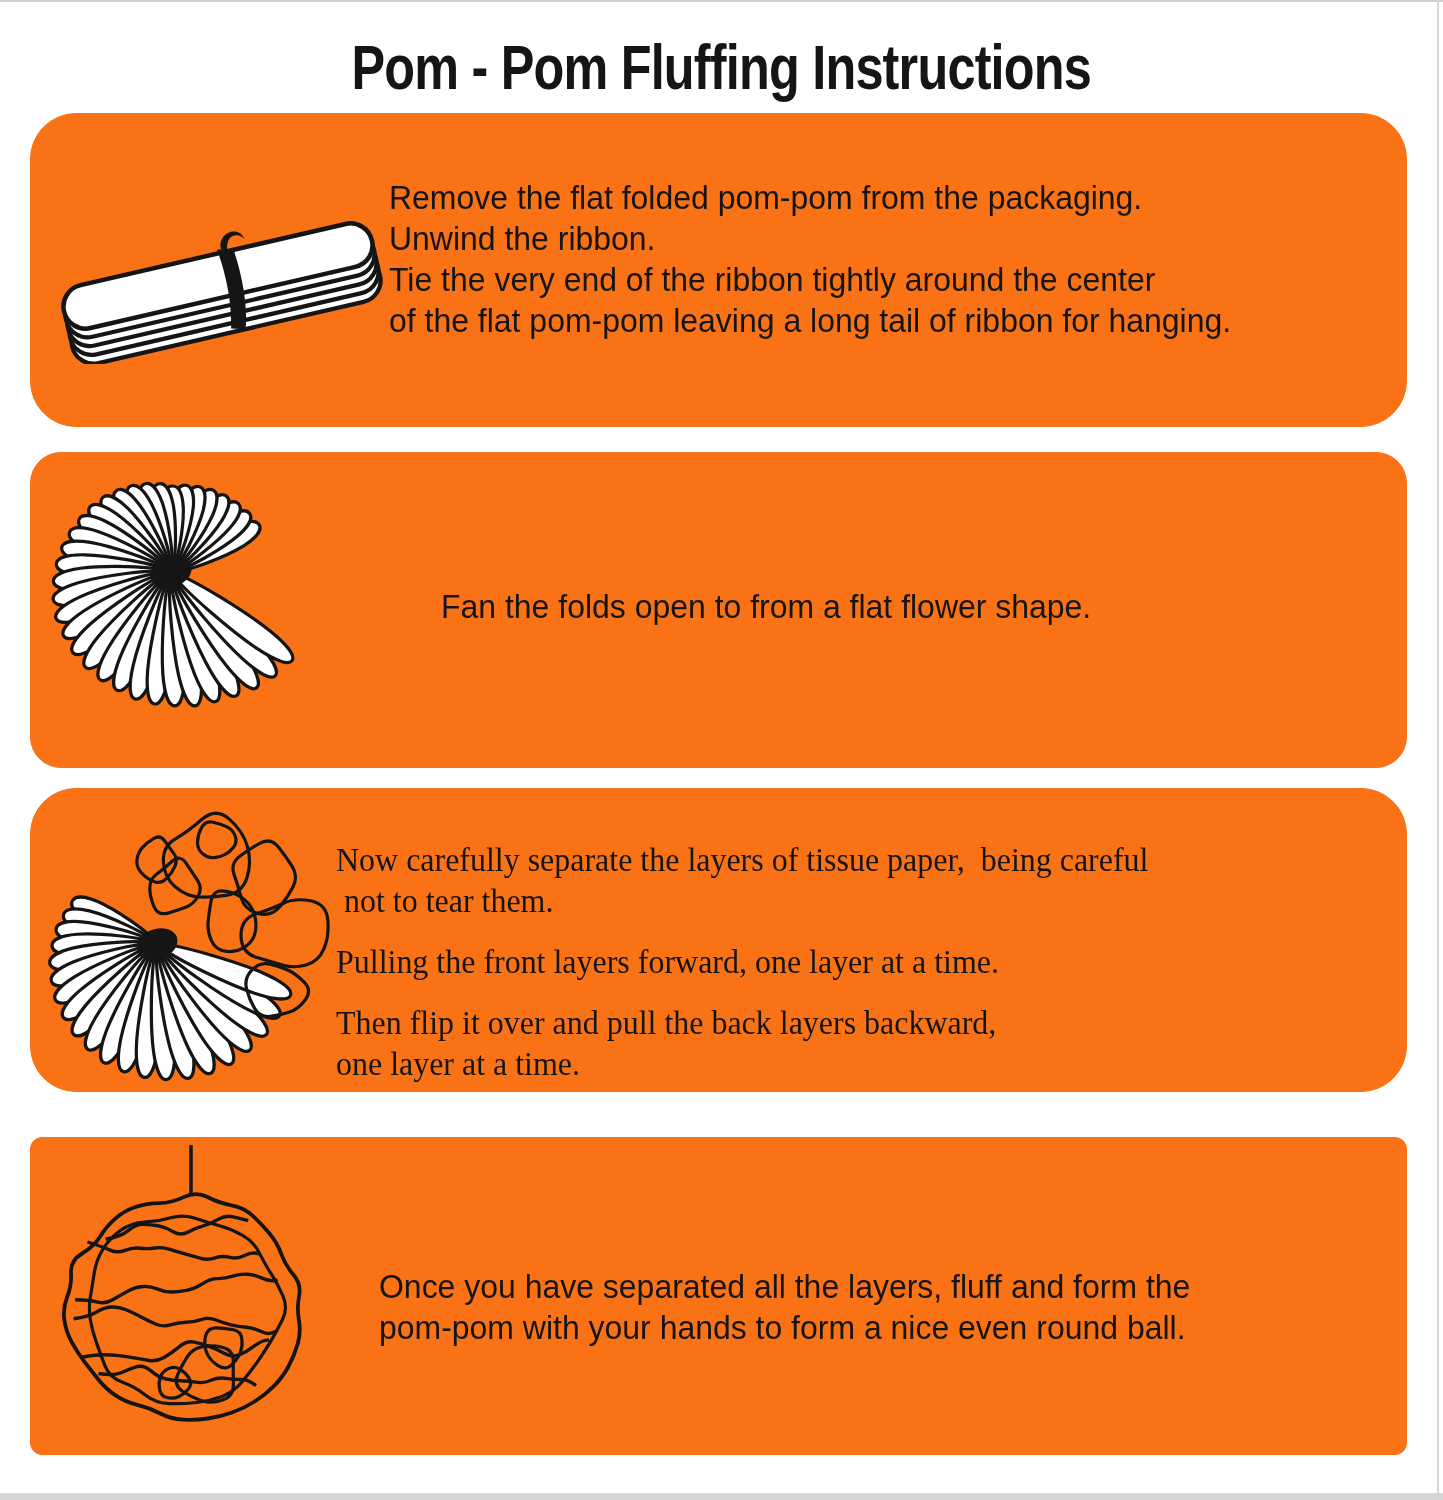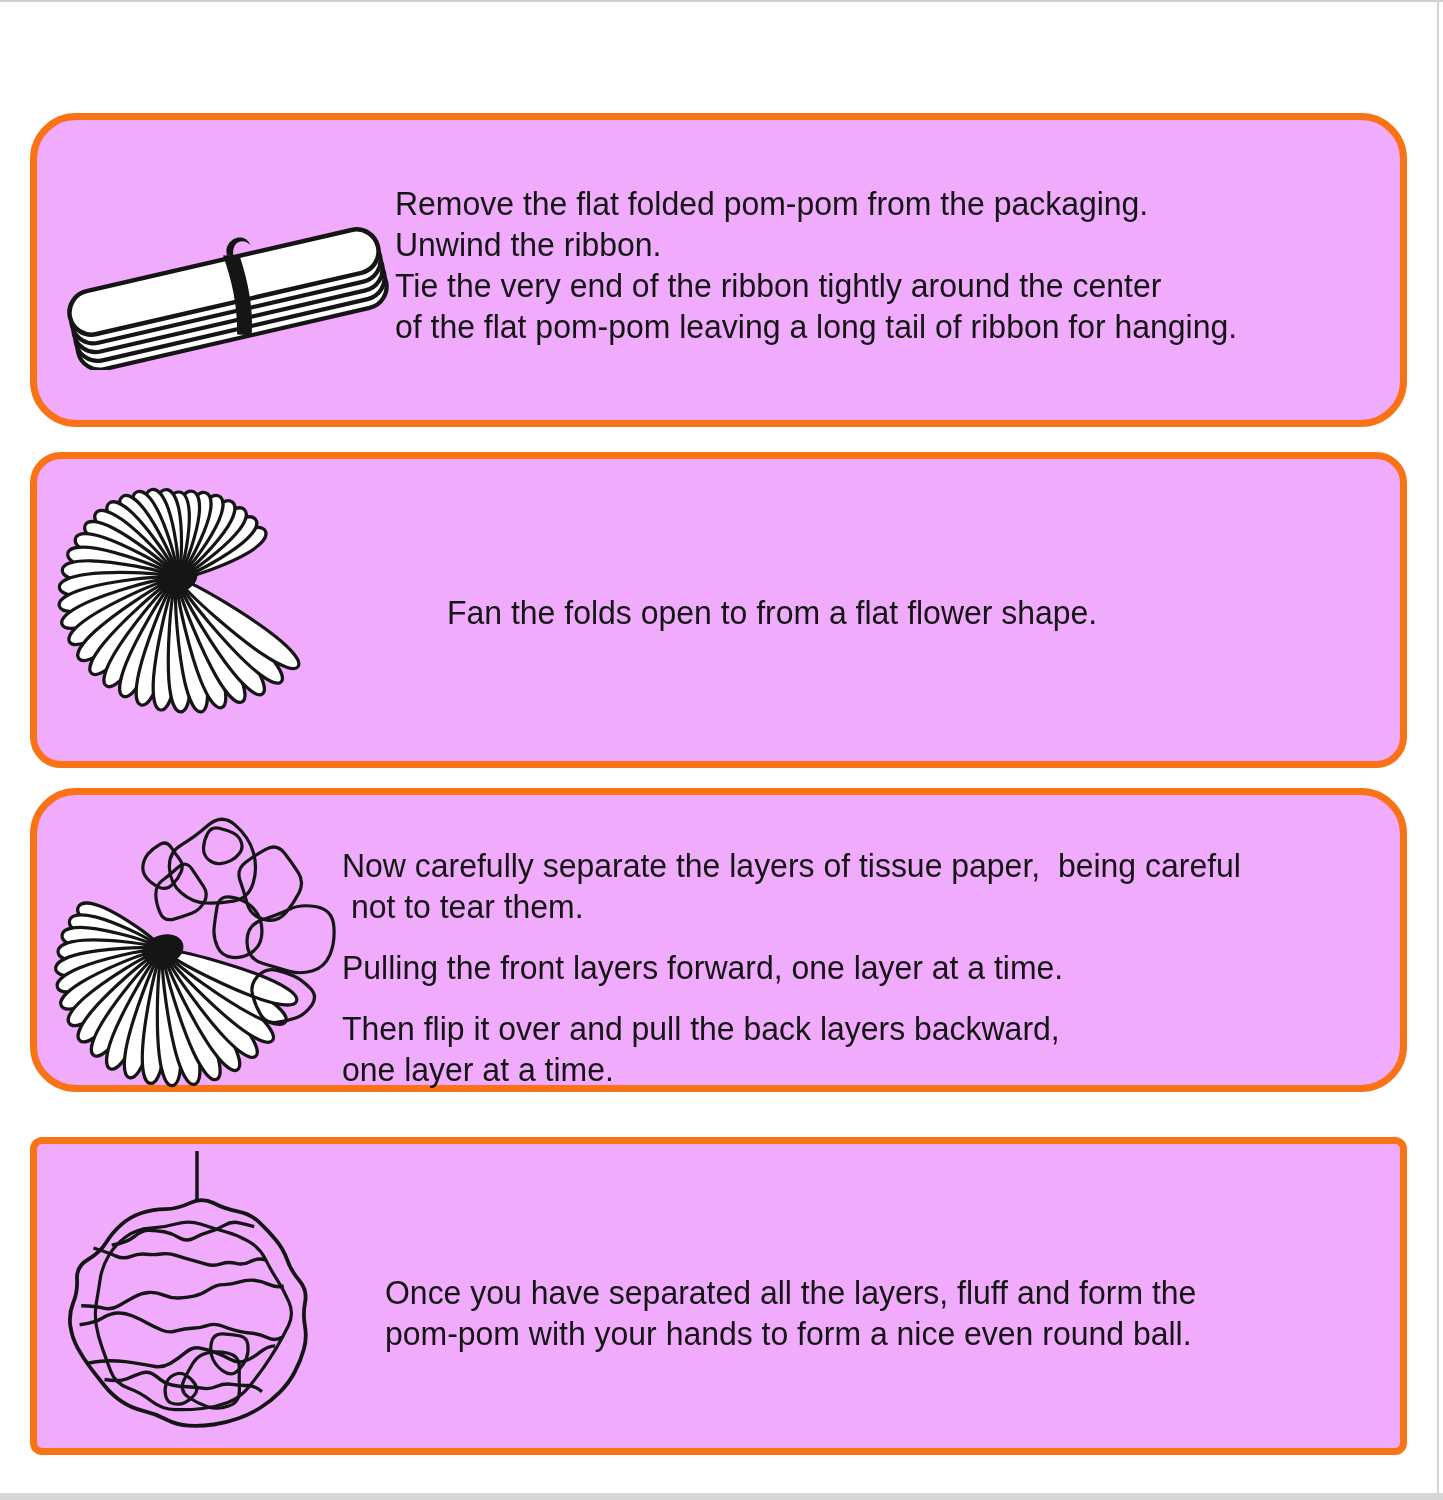--- a/index.html
+++ b/index.html
@@ -4,25 +4,25 @@
 <style>
   html,body{margin:0;padding:0;background:#ffffff;}
   .page{position:relative;width:1443px;height:1500px;background:#ffffff;overflow:hidden;
         font-family:"Liberation Sans",sans-serif;color:#151515;}
   .edge-top{position:absolute;top:0;left:0;width:100%;height:2px;background:#cfcfcf;}
   .edge-right{position:absolute;top:0;right:4px;width:2px;height:100%;background:#d6d6d6;}
   .edge-bottom{position:absolute;bottom:0;left:0;width:100%;height:7px;background:#d6d6d6;}
   .title{position:absolute;top:30px;left:0;width:100%;text-align:center;line-height:74px;}
   .title-inner{display:inline-block;font-size:63px;font-weight:bold;letter-spacing:-1px;
                transform:scaleX(0.80);transform-origin:center top;white-space:pre;}
-  .panel{position:absolute;left:30px;width:1377px;border:7px solid #f97316;border-radius:46px;
-         background:#f0abfc;box-sizing:border-box;}
+  .panel{position:absolute;left:30px;width:1377px;border:1px solid #f97316;border-radius:46px;
+         background:#f97316;box-sizing:border-box;}
   #panel1{top:113px;height:314px;}
   #panel2{top:452px;height:316px;border-radius:31px;}
-  #panel3{top:788px;height:304px;}
+  #panel3{top:788px;height:304px;font-family:Liberation Serif, serif;}
   #panel4{top:1137px;height:318px;border-radius:12px;}
   .illus{position:absolute;}
   #illus1{left:15px;top:70px;}
   #illus2{left:5px;top:15px;}
   #illus3{left:5px;top:15px;}
   #illus4{left:25px;top:3px;}
   .text{position:absolute;font-size:34px;line-height:41px;transform:scaleX(0.94);
         transform-origin:left top;}
   .line{white-space:pre;}
   .para{margin-bottom:20px;}
@@ -33,20 +33,23 @@
   #t4{left:348px;top:128px;}
 </style>
 </head>
 <body>
 
 <div class="page">
   <div class="edge-top"></div>
   <div class="edge-right"></div>
   <div class="edge-bottom"></div>
 
+  <div class="title">
+    <span class="title-inner">Pom - Pom Fluffing Instructions</span>
+  </div>
 
   <section class="panel" id="panel1">
     <svg id="illus1" class="illus" width="350" height="180" viewBox="0 0 350 180">
       <g transform="translate(172,92) rotate(-13)">
         <rect x="-158" y="14" width="316" height="44" rx="22" fill="#fff" stroke="#151515" stroke-width="4.2"></rect>
         <rect x="-158" y="5" width="316" height="44" rx="22" fill="#fff" stroke="#151515" stroke-width="4.2"></rect>
         <rect x="-158" y="-4" width="316" height="44" rx="22" fill="#fff" stroke="#151515" stroke-width="4.2"></rect>
         <rect x="-158" y="-13" width="316" height="44" rx="22" fill="#fff" stroke="#151515" stroke-width="4.2"></rect>
         <rect x="-158" y="-22" width="316" height="44" rx="22" fill="#fff" stroke="#151515" stroke-width="4.5"></rect>
         <path d="M5,-26 L21,-23 C24,8 22,36 15,58 L1,54 C8,26 8,0 5,-26 Z" fill="#151515"></path>

